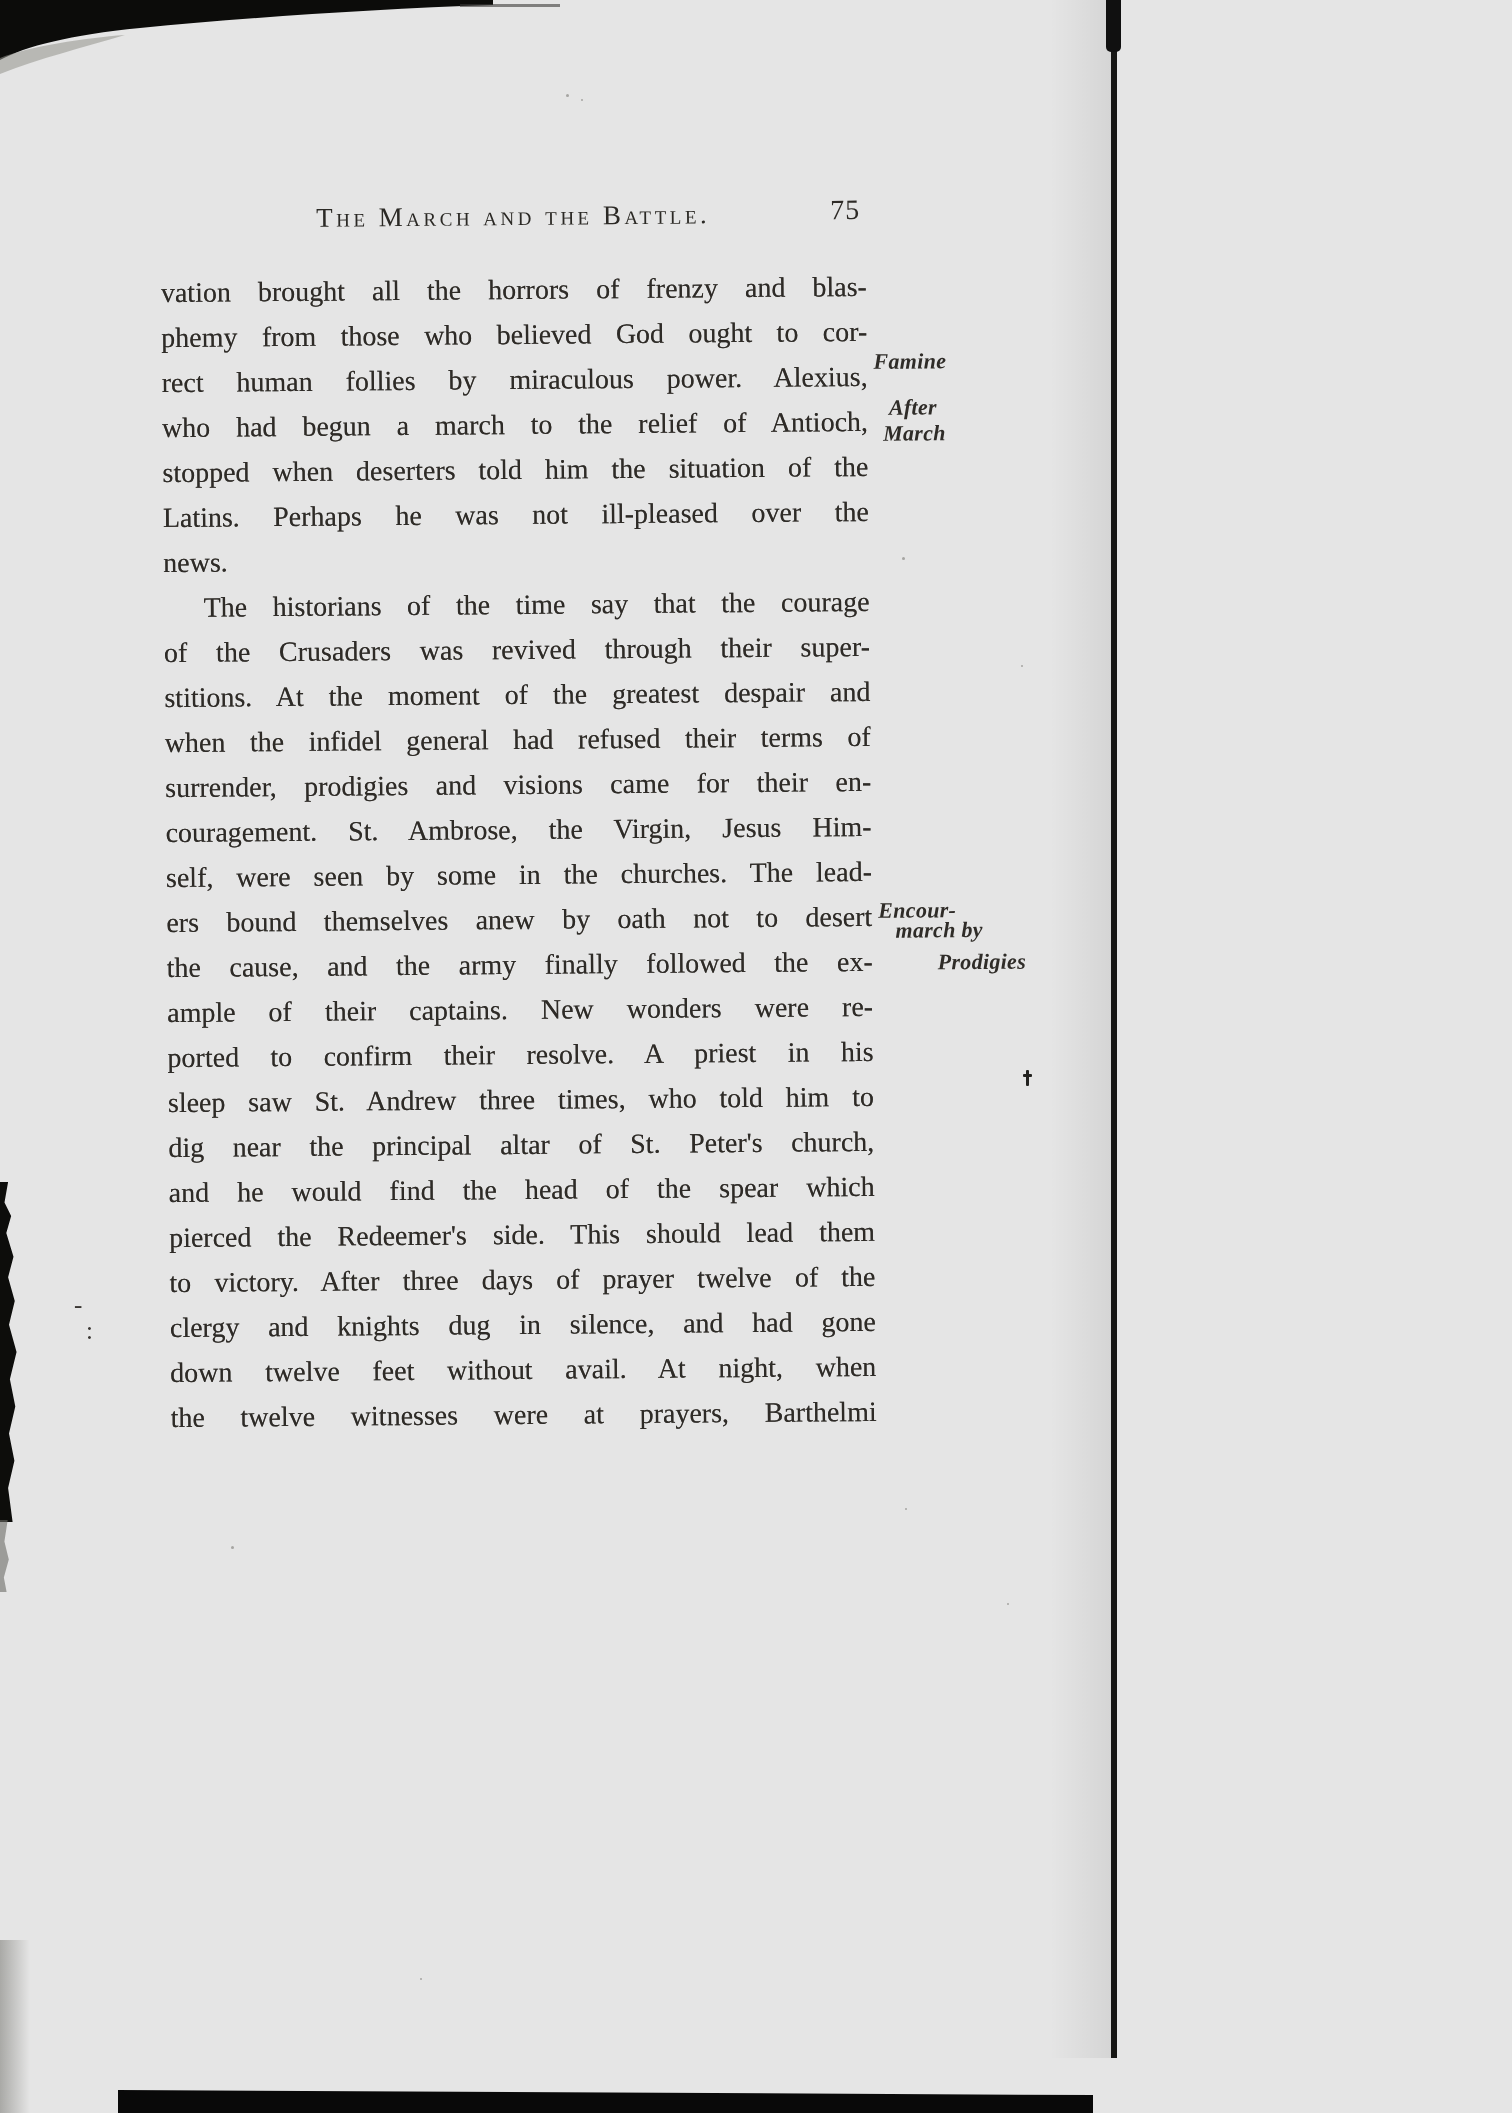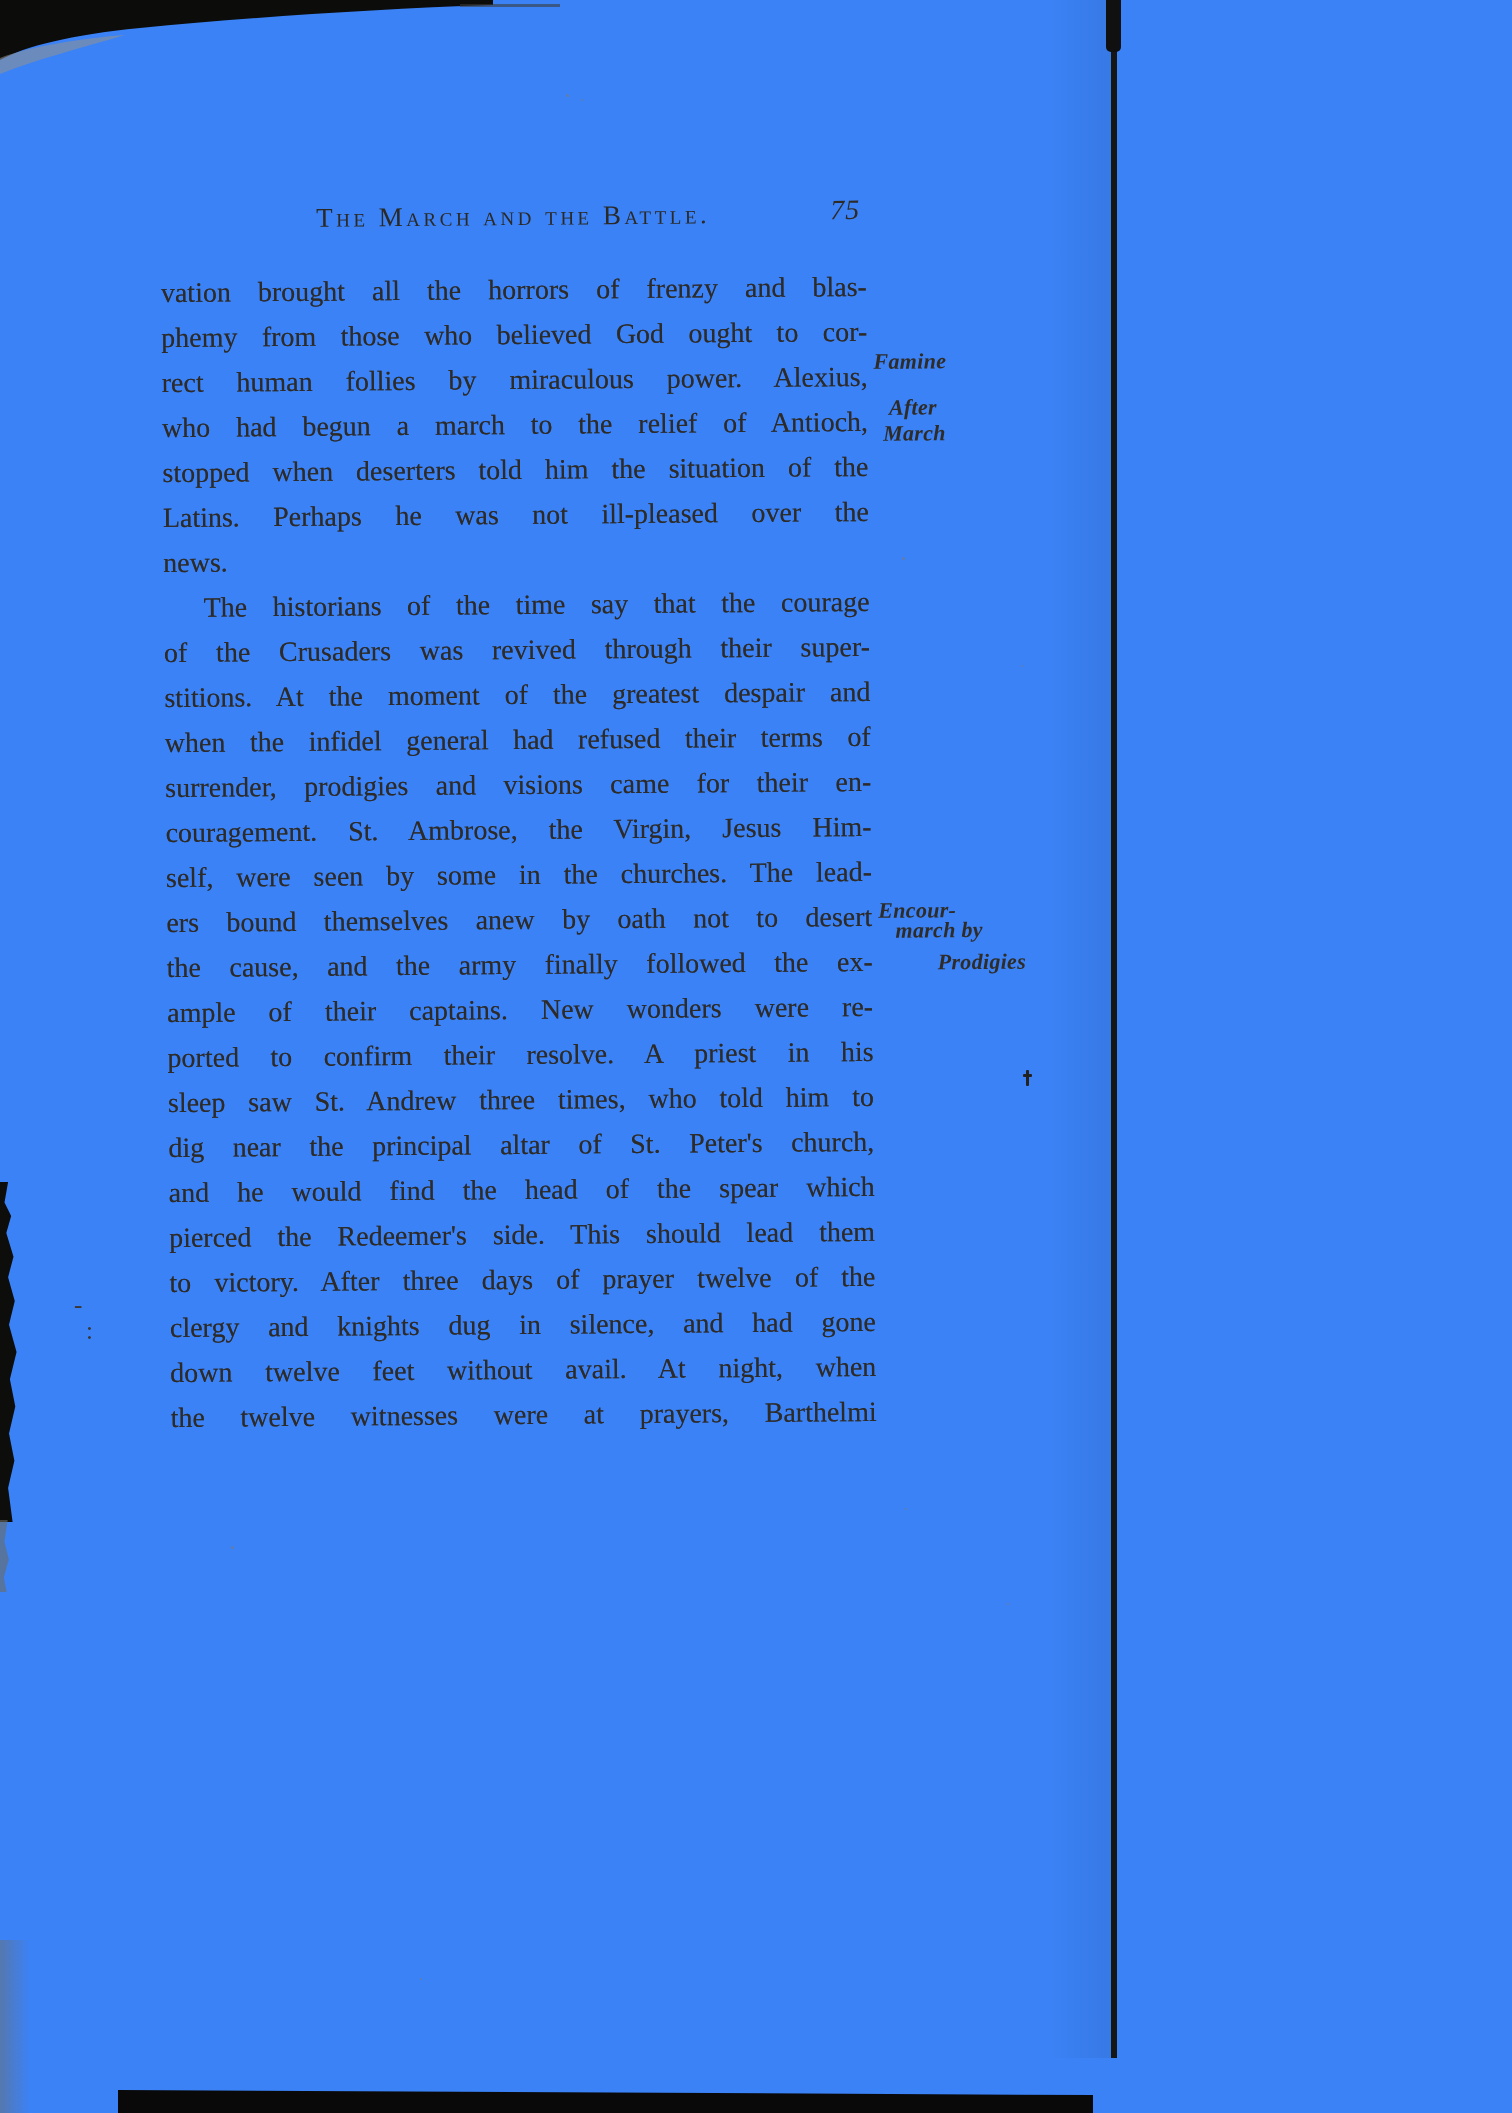--- a/index.html
+++ b/index.html
@@ -1,19 +1,19 @@
 <!DOCTYPE html>
 <html><head>
 <meta charset="utf-8">
 <style>
   html,body { margin:0; padding:0; }
   .page {
     position:relative;
     width:1512px; height:2113px;
-    background:#3b82f6;
+    background:#e5e5e5;
     overflow:hidden;
     font-family:"Liberation Serif", serif;
     color:#2e2b27;
   }
 
   
   .content {
     position:absolute; left:160px; top:195px; width:706px;
     transform:rotate(-0.5deg);
     transform-origin:50% 0;
@@ -22,21 +22,21 @@
   .header { position:relative; height:70px; }
   .running-title {
     position:absolute; left:50%; top:6px; transform:translateX(-50%);
     white-space:nowrap;
     font-variant:small-caps;
     font-size:27px; letter-spacing:3.5px;
     color:#2b2925;
   }
   .page-number {
     position:absolute; right:6px; top:2px;
-    font-size:28px; letter-spacing:1px;font-style:italic;
+    font-size:28px; letter-spacing:1px;
   }
 
   .body-text {
     margin-top:2px;
     font-size:28px; line-height:45px;
     text-shadow:0 0 0.6px rgba(42,39,34,0.65);
   }
   .line {
     height:45px; overflow:hidden;
     text-align:justify; text-align-last:justify;

